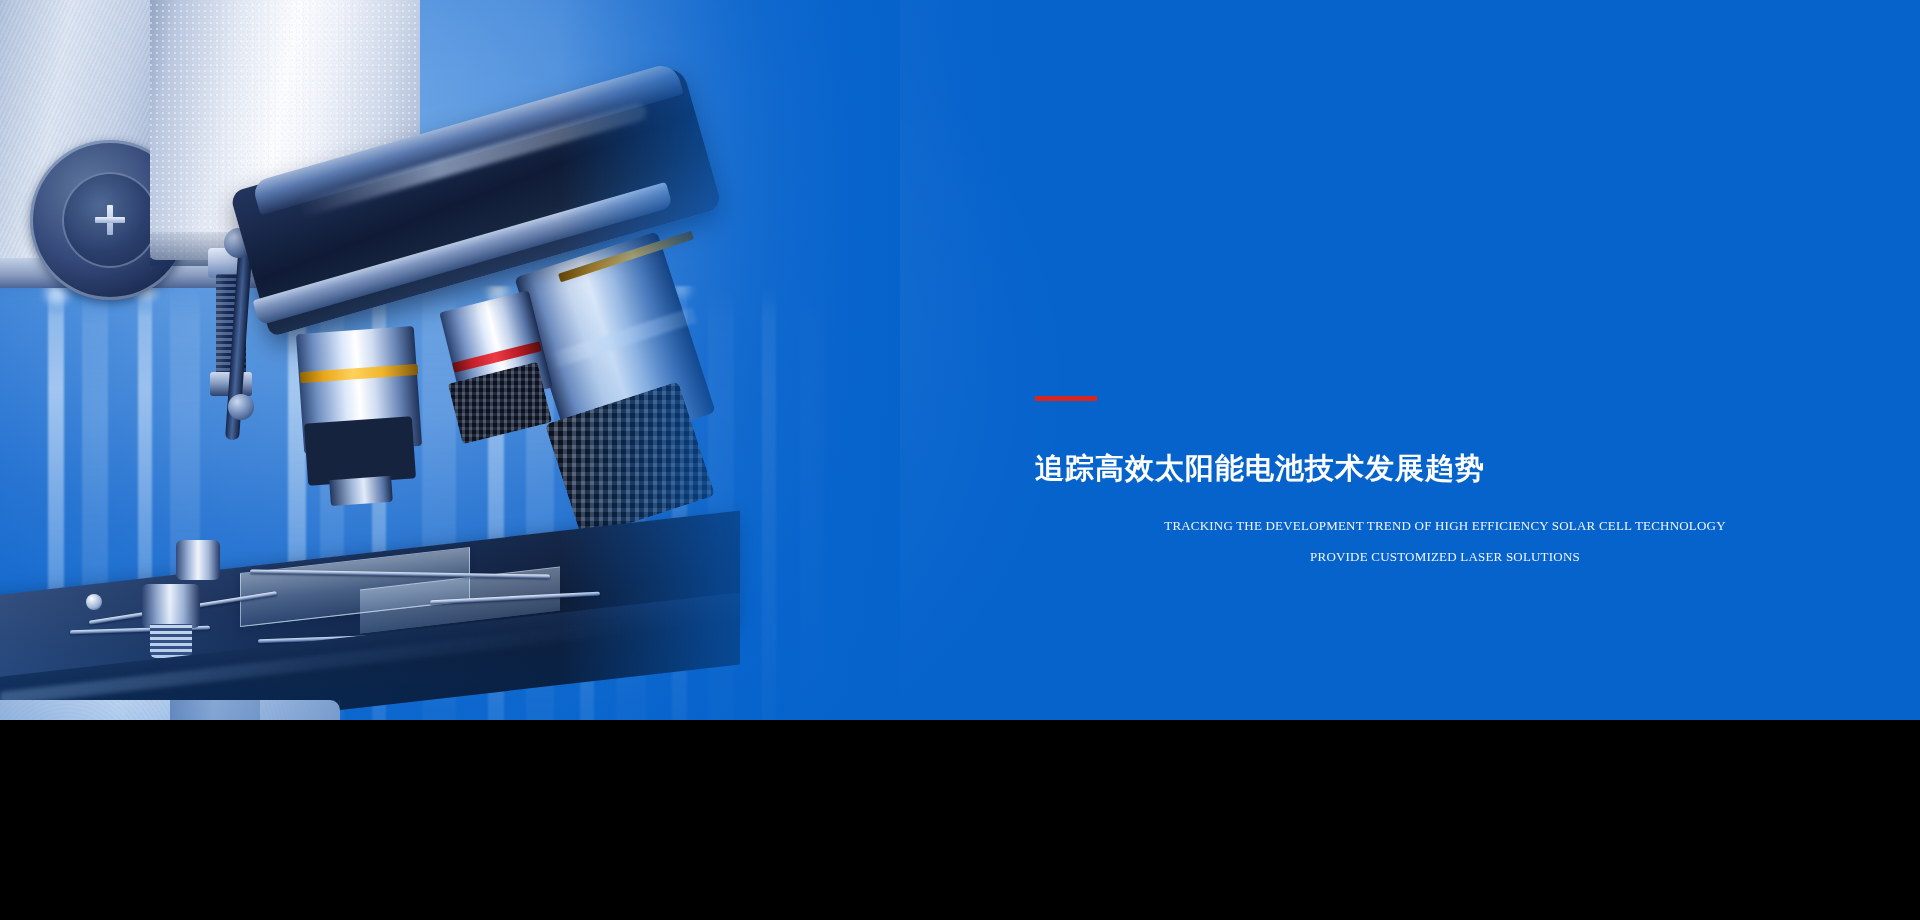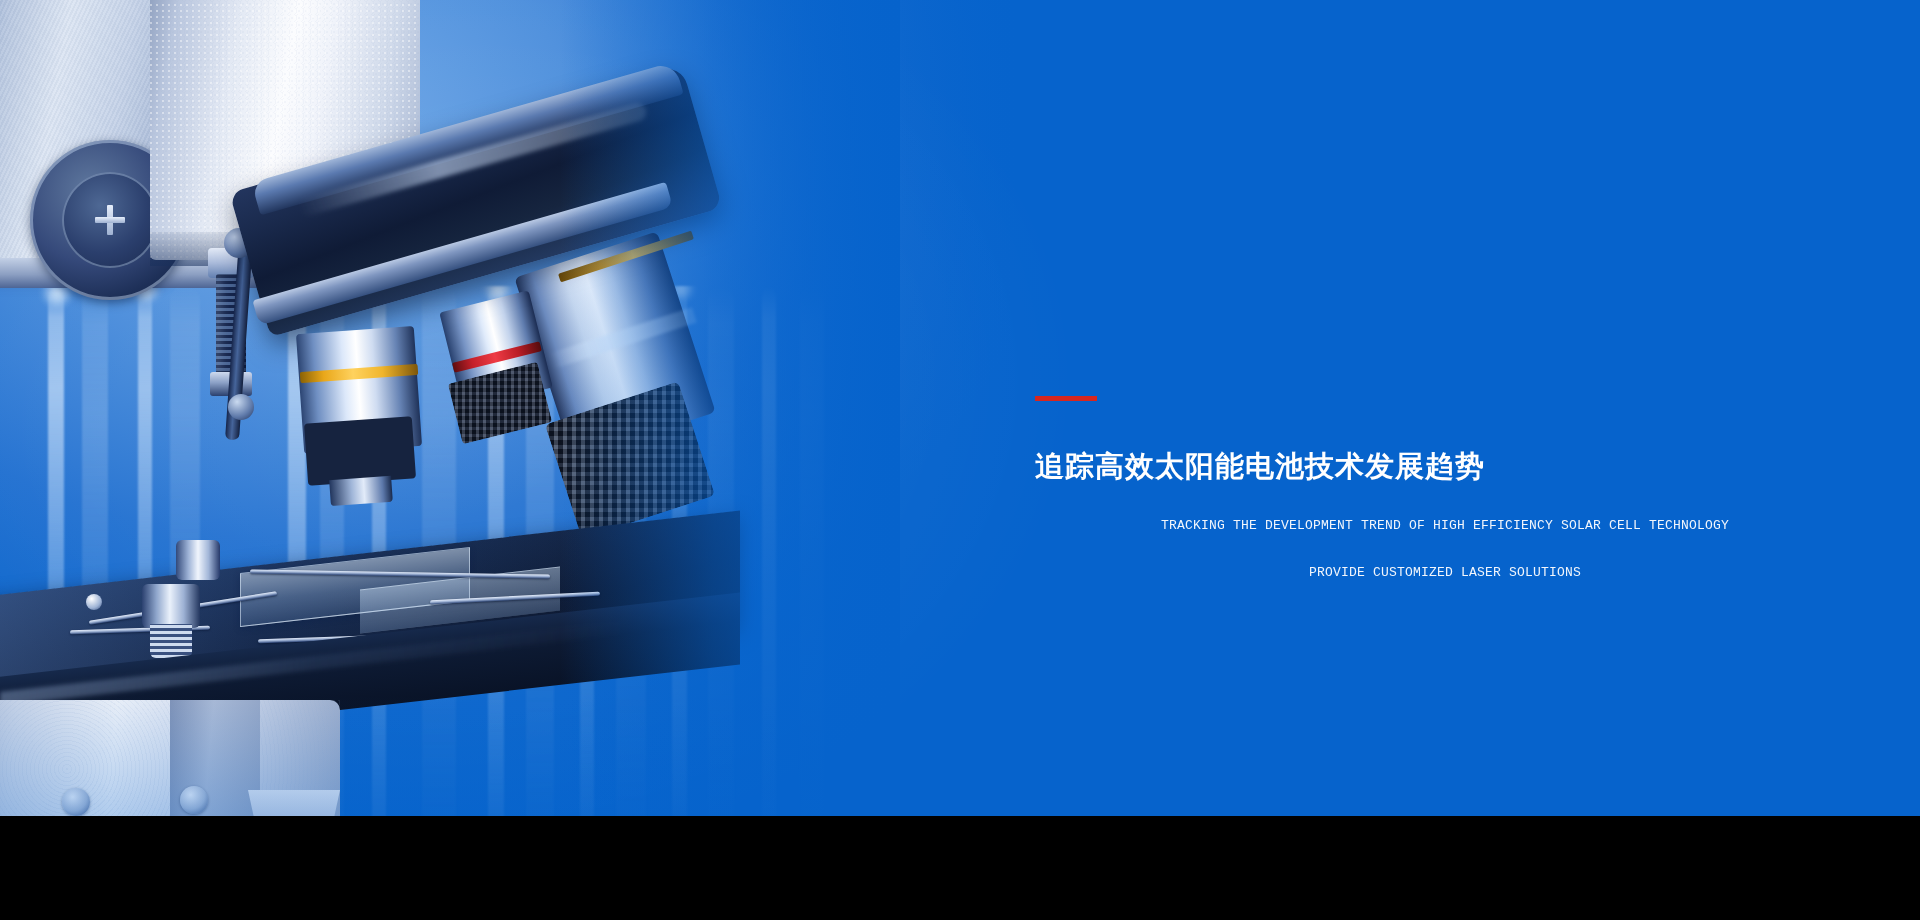--- a/index.html
+++ b/index.html
@@ -5,23 +5,23 @@
   html, body {
     margin: 0;
     padding: 0;
     background: #000;
   }
   * { box-sizing: border-box; }
 
   #banner {
     position: relative;
     width: 1920px;
-    height: 816px;
+    height: 720px;
     overflow: hidden;
-    font-family: Liberation Mono, monospace;
+    font-family: Liberation Serif, serif;
     background: #0663cc;
     user-select: none;
   }
 
   
   .bg-base {
     position: absolute;
     inset: 0;
     background:
       radial-gradient(ellipse 900px 700px at 300px 120px, #6fa8e8 0%, #4d8fdc 30%, #1f6fd0 60%, #0663cc 85%),
@@ -574,21 +574,21 @@
   }
   .en-line {
     color: #f2f6fc;
     font-size: 13px;
     font-weight: 400;
     letter-spacing: 0.2px;
     line-height: 1;
     white-space: nowrap;
     text-align: center;
   }
-  .en-line + .en-line { margin-top: 34px; }
+  .en-line + .en-line { margin-top: 18px; }
 </style>
 </head>
 <body>
 
 <div id="banner">
 
   <div class="bg-base"></div>
   <div class="bg-right-flat"></div>
   <div class="bg-vignette"></div>
 

